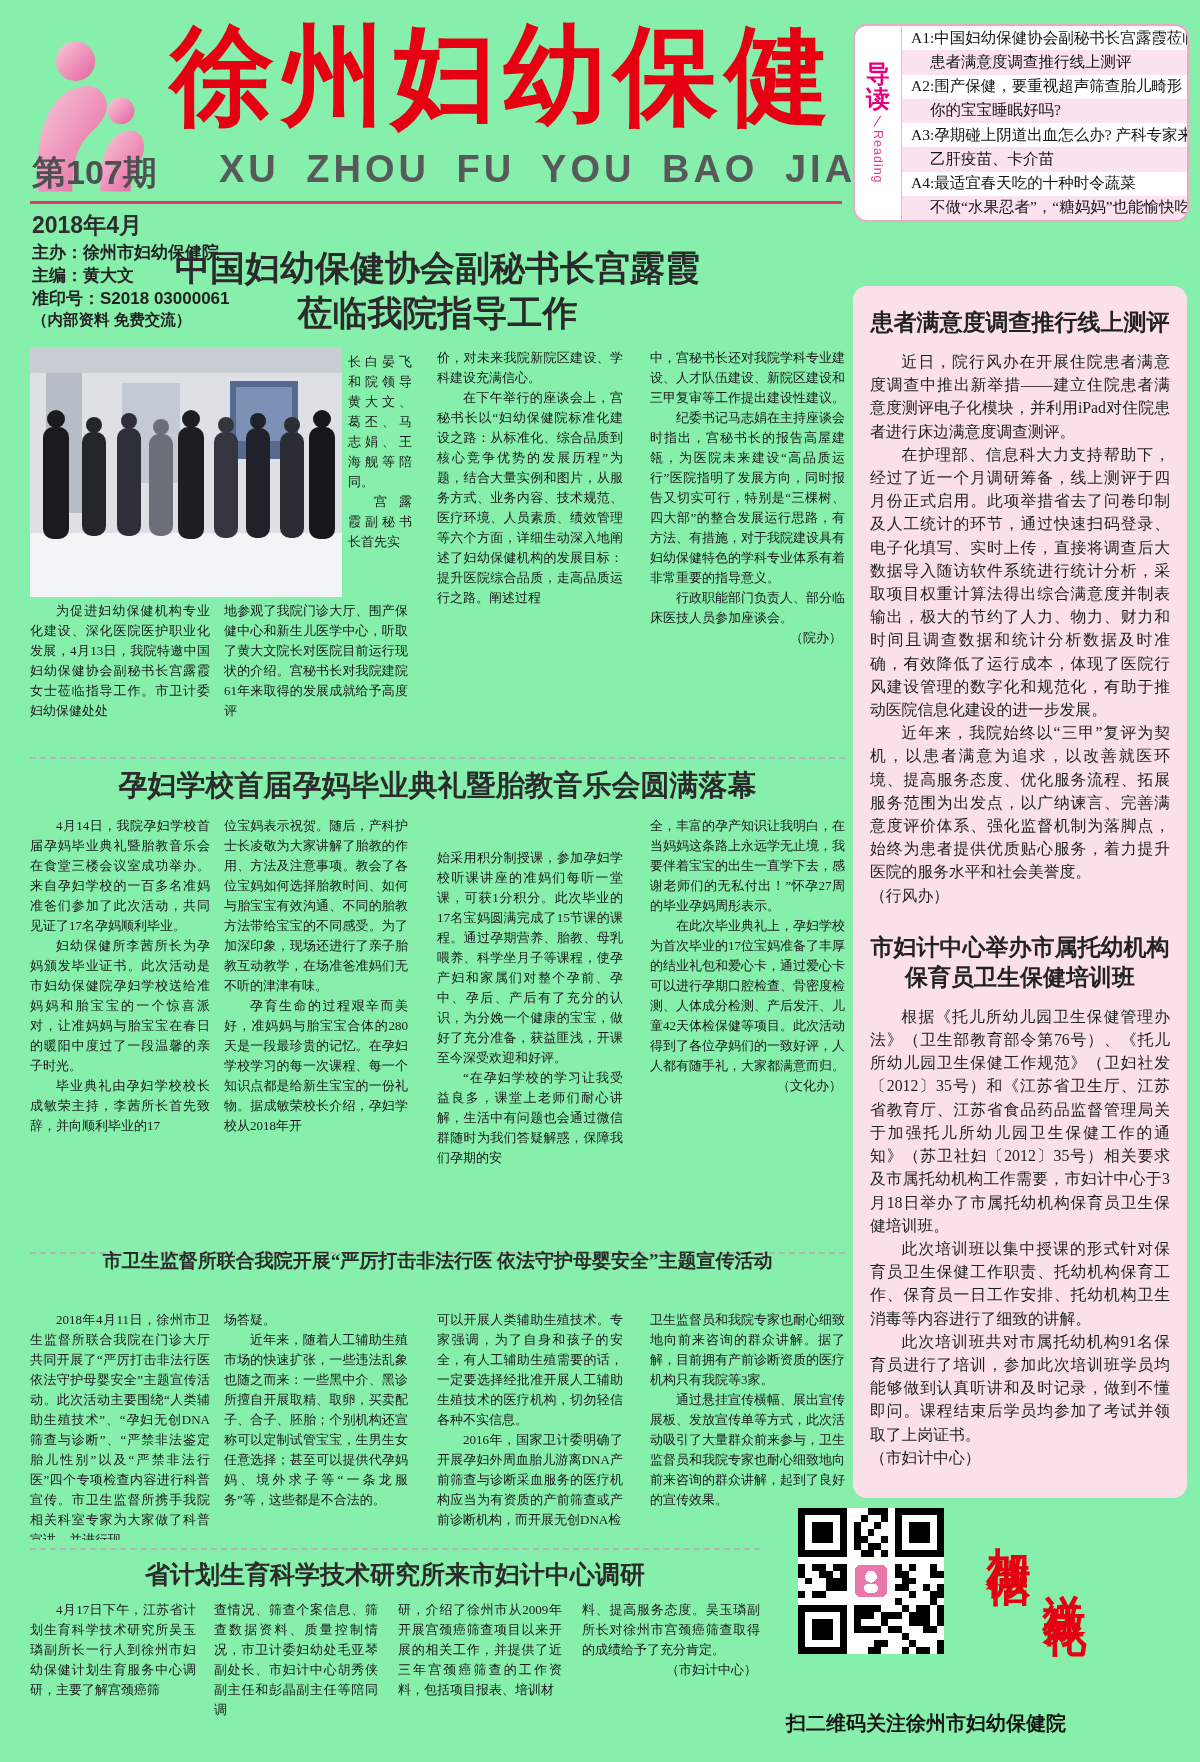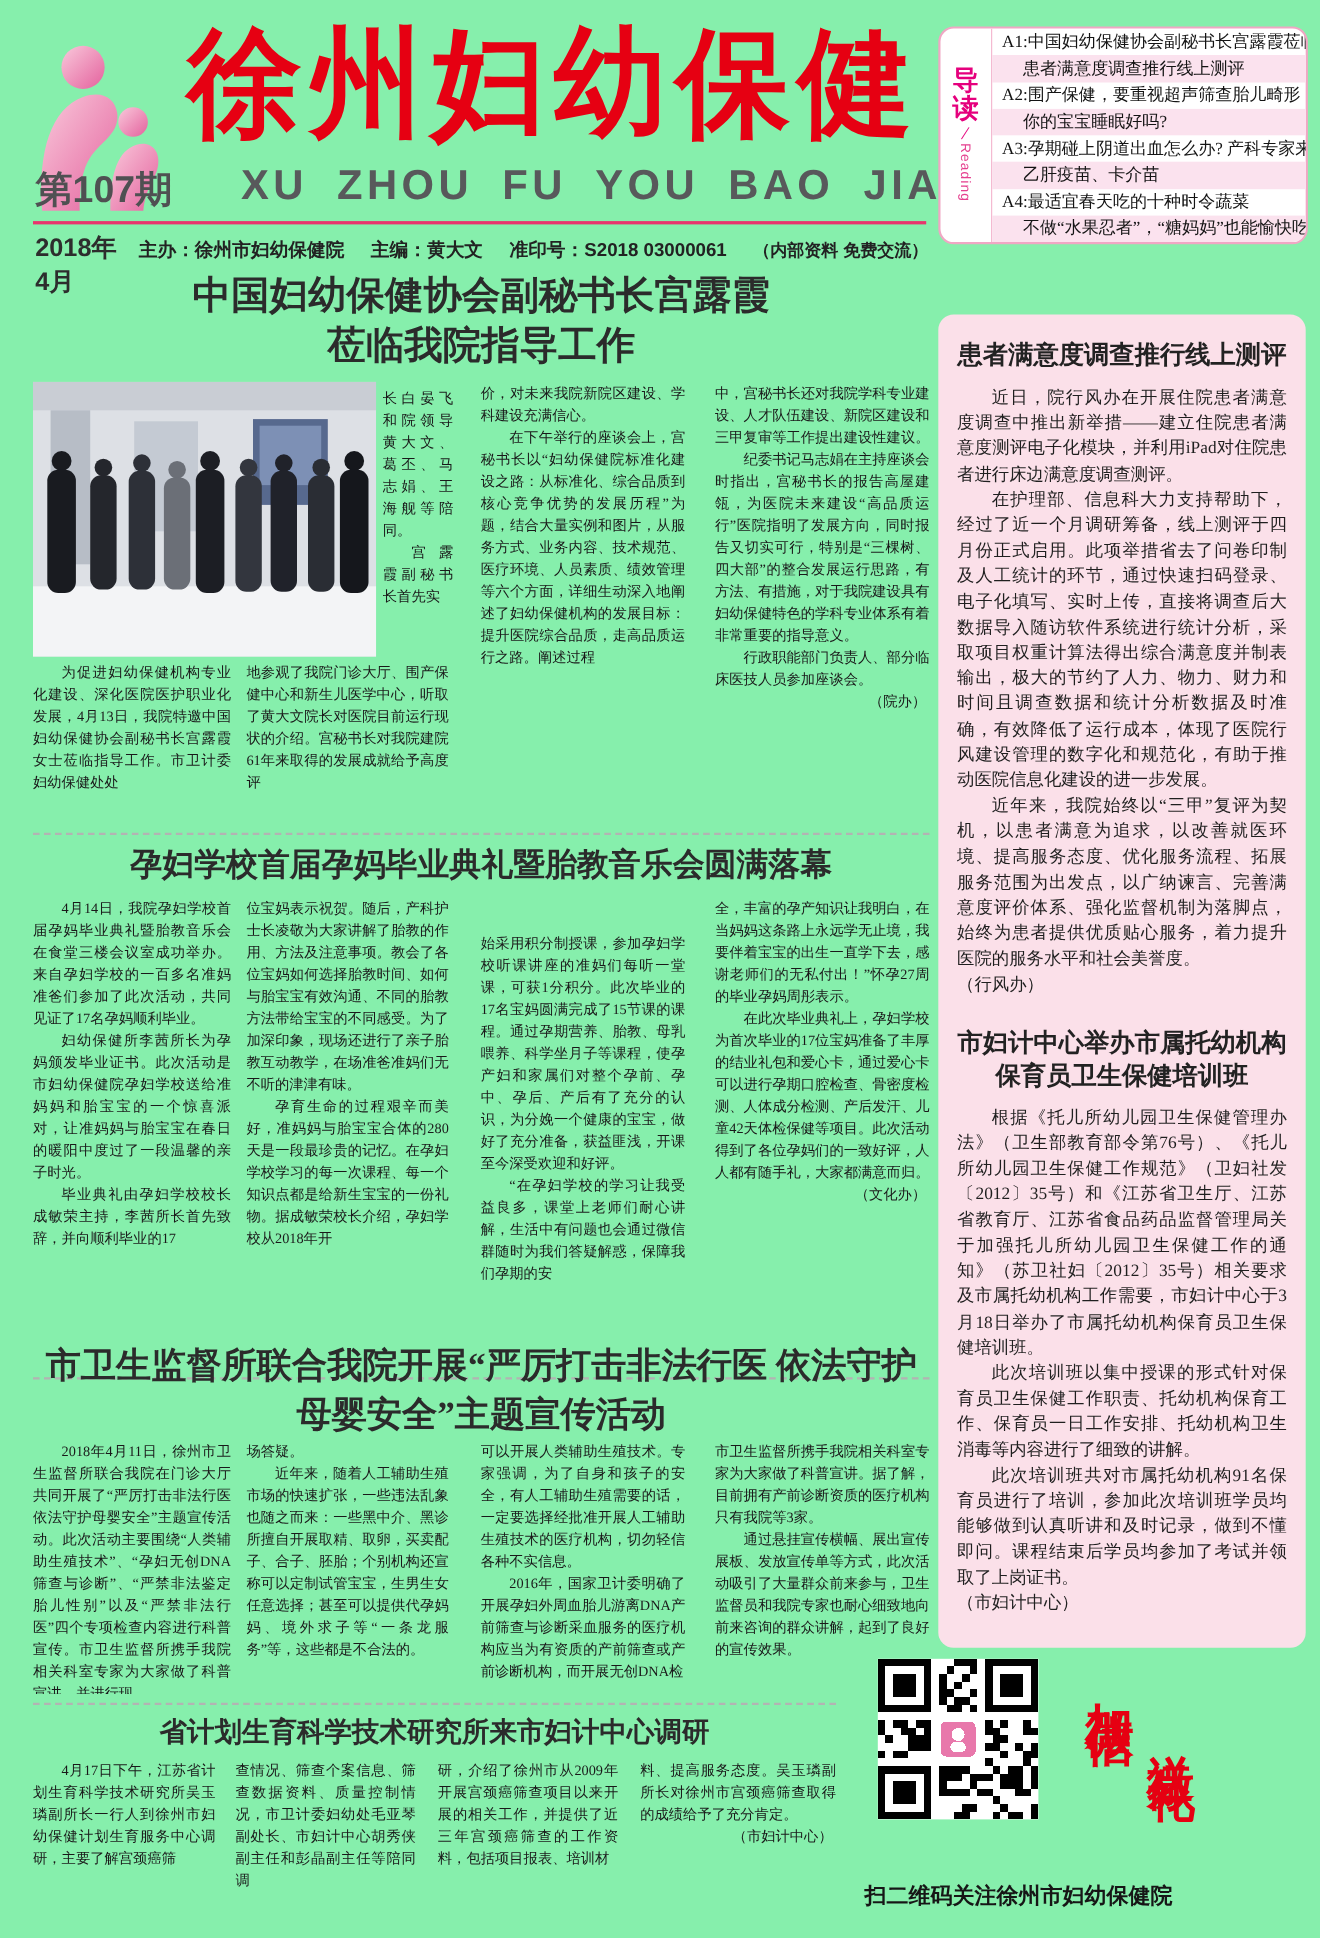--- a/index.html
+++ b/index.html
@@ -9,41 +9,41 @@
   .logo{position:absolute;left:30px;top:36px;width:122px;height:158px;}
   .title-cn{position:absolute;left:158px;top:8px;width:690px;text-align:center;
             font-size:104px;font-weight:900;color:#e60012;letter-spacing:7px;line-height:138px;
             transform:scaleY(1.04);white-space:nowrap;}
   .issue-no{position:absolute;left:32px;top:150px;font-family:"Liberation Sans","DejaVu Sans",sans-serif;
             font-size:34px;font-weight:bold;color:#4f5052;}
   .pinyin{position:absolute;left:196px;top:148px;font-family:"Liberation Sans","DejaVu Sans",sans-serif;
           font-size:38px;font-weight:bold;color:#58595b;letter-spacing:4px;word-spacing:12px;white-space:nowrap;margin-left:23px;}
   .red-rule{position:absolute;left:30px;top:201px;width:812px;height:3px;background:#e8356d;}
   .info-row{position:absolute;left:32px;top:210px;width:812px;display:flex;align-items:baseline;
-            font-family:"Liberation Sans","DejaVu Sans",sans-serif;color:#222;}
+            font-family:"Liberation Sans","DejaVu Sans",sans-serif;color:#222;flex-direction:column;}
   .info-date{font-size:23px;font-weight:bold;color:#2d2d2d;margin-right:20px;}
   .info-item{font-size:17px;font-weight:600;margin-right:24px;white-space:nowrap;}
   .info-note{font-size:15.5px;font-weight:600;white-space:nowrap;}
   
   .guide{position:absolute;left:853px;top:24px;width:336px;height:198px;box-sizing:border-box;
          border:2px solid #f0a7c4;border-radius:14px;background:#fff;display:flex;overflow:hidden;}
   .guide-label{width:46px;border-right:1px solid #f3b3cc;display:flex;flex-direction:column;
                align-items:center;justify-content:center;color:#e5007d;flex:none;}
   .guide-label .cn{font-size:24px;font-weight:bold;line-height:25px;}
   .guide-label .slash{font-size:18px;transform:rotate(14deg);line-height:16px;margin:1px 0;}
   .guide-label .en{writing-mode:vertical-rl;font-size:12.5px;color:#e5408f;letter-spacing:1px;
                    font-family:"Liberation Sans","DejaVu Sans",sans-serif;}
   .guide-rows{flex:1;display:flex;flex-direction:column;}
   .guide-row{flex:1;display:flex;align-items:center;font-size:15.5px;padding-left:9px;color:#141414;white-space:nowrap;}
   .guide-row.alt{background:#fbe2ee;padding-left:28px;}
   
   .art-title{position:absolute;left:30px;width:815px;text-align:center;font-weight:bold;color:#2b2b2b;}
   #a1-title{top:246px;font-size:35px;line-height:45px;}
   #a2-title{top:766px;font-size:29px;}
-  #a3-title{top:1220px;font-size:32px;letter-spacing:0;}
+  #a3-title{top:1248px;font-size:19px;letter-spacing:0;}
   #a4-title{top:1558px;font-size:25px;width:730px;}
   .col{position:absolute;font-size:13px;line-height:20px;text-align:justify;color:#191919;overflow:hidden;}
   .col p{margin:0;}
   .p-ind{text-indent:2em;}
   .byline{text-align:right;padding-right:3px;}
   .sep{position:absolute;left:30px;border-top:2px dashed #b3b3b3;height:0;}
   #sep1{top:757px;width:815px;}
   #sep2{top:1252px;width:815px;}
   #sep3{top:1548px;width:730px;}
   
@@ -224,21 +224,21 @@
   <div class="col" id="a3-c2">
     <p>场答疑。</p>
     <p class="p-ind">近年来，随着人工辅助生殖市场的快速扩张，一些违法乱象也随之而来：一些黑中介、黑诊所擅自开展取精、取卵，买卖配子、合子、胚胎；个别机构还宣称可以定制试管宝宝，生男生女任意选择；甚至可以提供代孕妈妈、境外求子等“一条龙服务”等，这些都是不合法的。</p>
 
   </div>
   <div class="col" id="a3-c3">
     <p>可以开展人类辅助生殖技术。专家强调，为了自身和孩子的安全，有人工辅助生殖需要的话，一定要选择经批准开展人工辅助生殖技术的医疗机构，切勿轻信各种不实信息。</p>
     <p class="p-ind">2016年，国家卫计委明确了开展孕妇外周血胎儿游离DNA产前筛查与诊断采血服务的医疗机构应当为有资质的产前筛查或产前诊断机构，而开展无创DNA检</p>
   </div>
   <div class="col" id="a3-c4">
-    <p>市卫生监督所携手我院相关科室专家为大家做了科普宣讲。据了解，目前拥有产前诊断资质的医疗机构只有我院等3家。</p>
+    <p>卫生监督员和我院专家也耐心细致地向前来咨询的群众讲解。据了解，目前拥有产前诊断资质的医疗机构只有我院等3家。</p>
     <p class="p-ind">通过悬挂宣传横幅、展出宣传展板、发放宣传单等方式，此次活动吸引了大量群众前来参与，卫生监督员和我院专家也耐心细致地向前来咨询的群众讲解，起到了良好的宣传效果。</p>
 
   </div>
 
   <div class="sep" id="sep3"></div>
 
   <div class="art-title" id="a4-title">省计划生育科学技术研究所来市妇计中心调研</div>
   <div class="col" id="a4-c1">
     <p class="p-ind">4月17日下午，江苏省计划生育科学技术研究所吴玉璘副所长一行人到徐州市妇幼保健计划生育服务中心调研，主要了解宫颈癌筛</p>
   </div>

